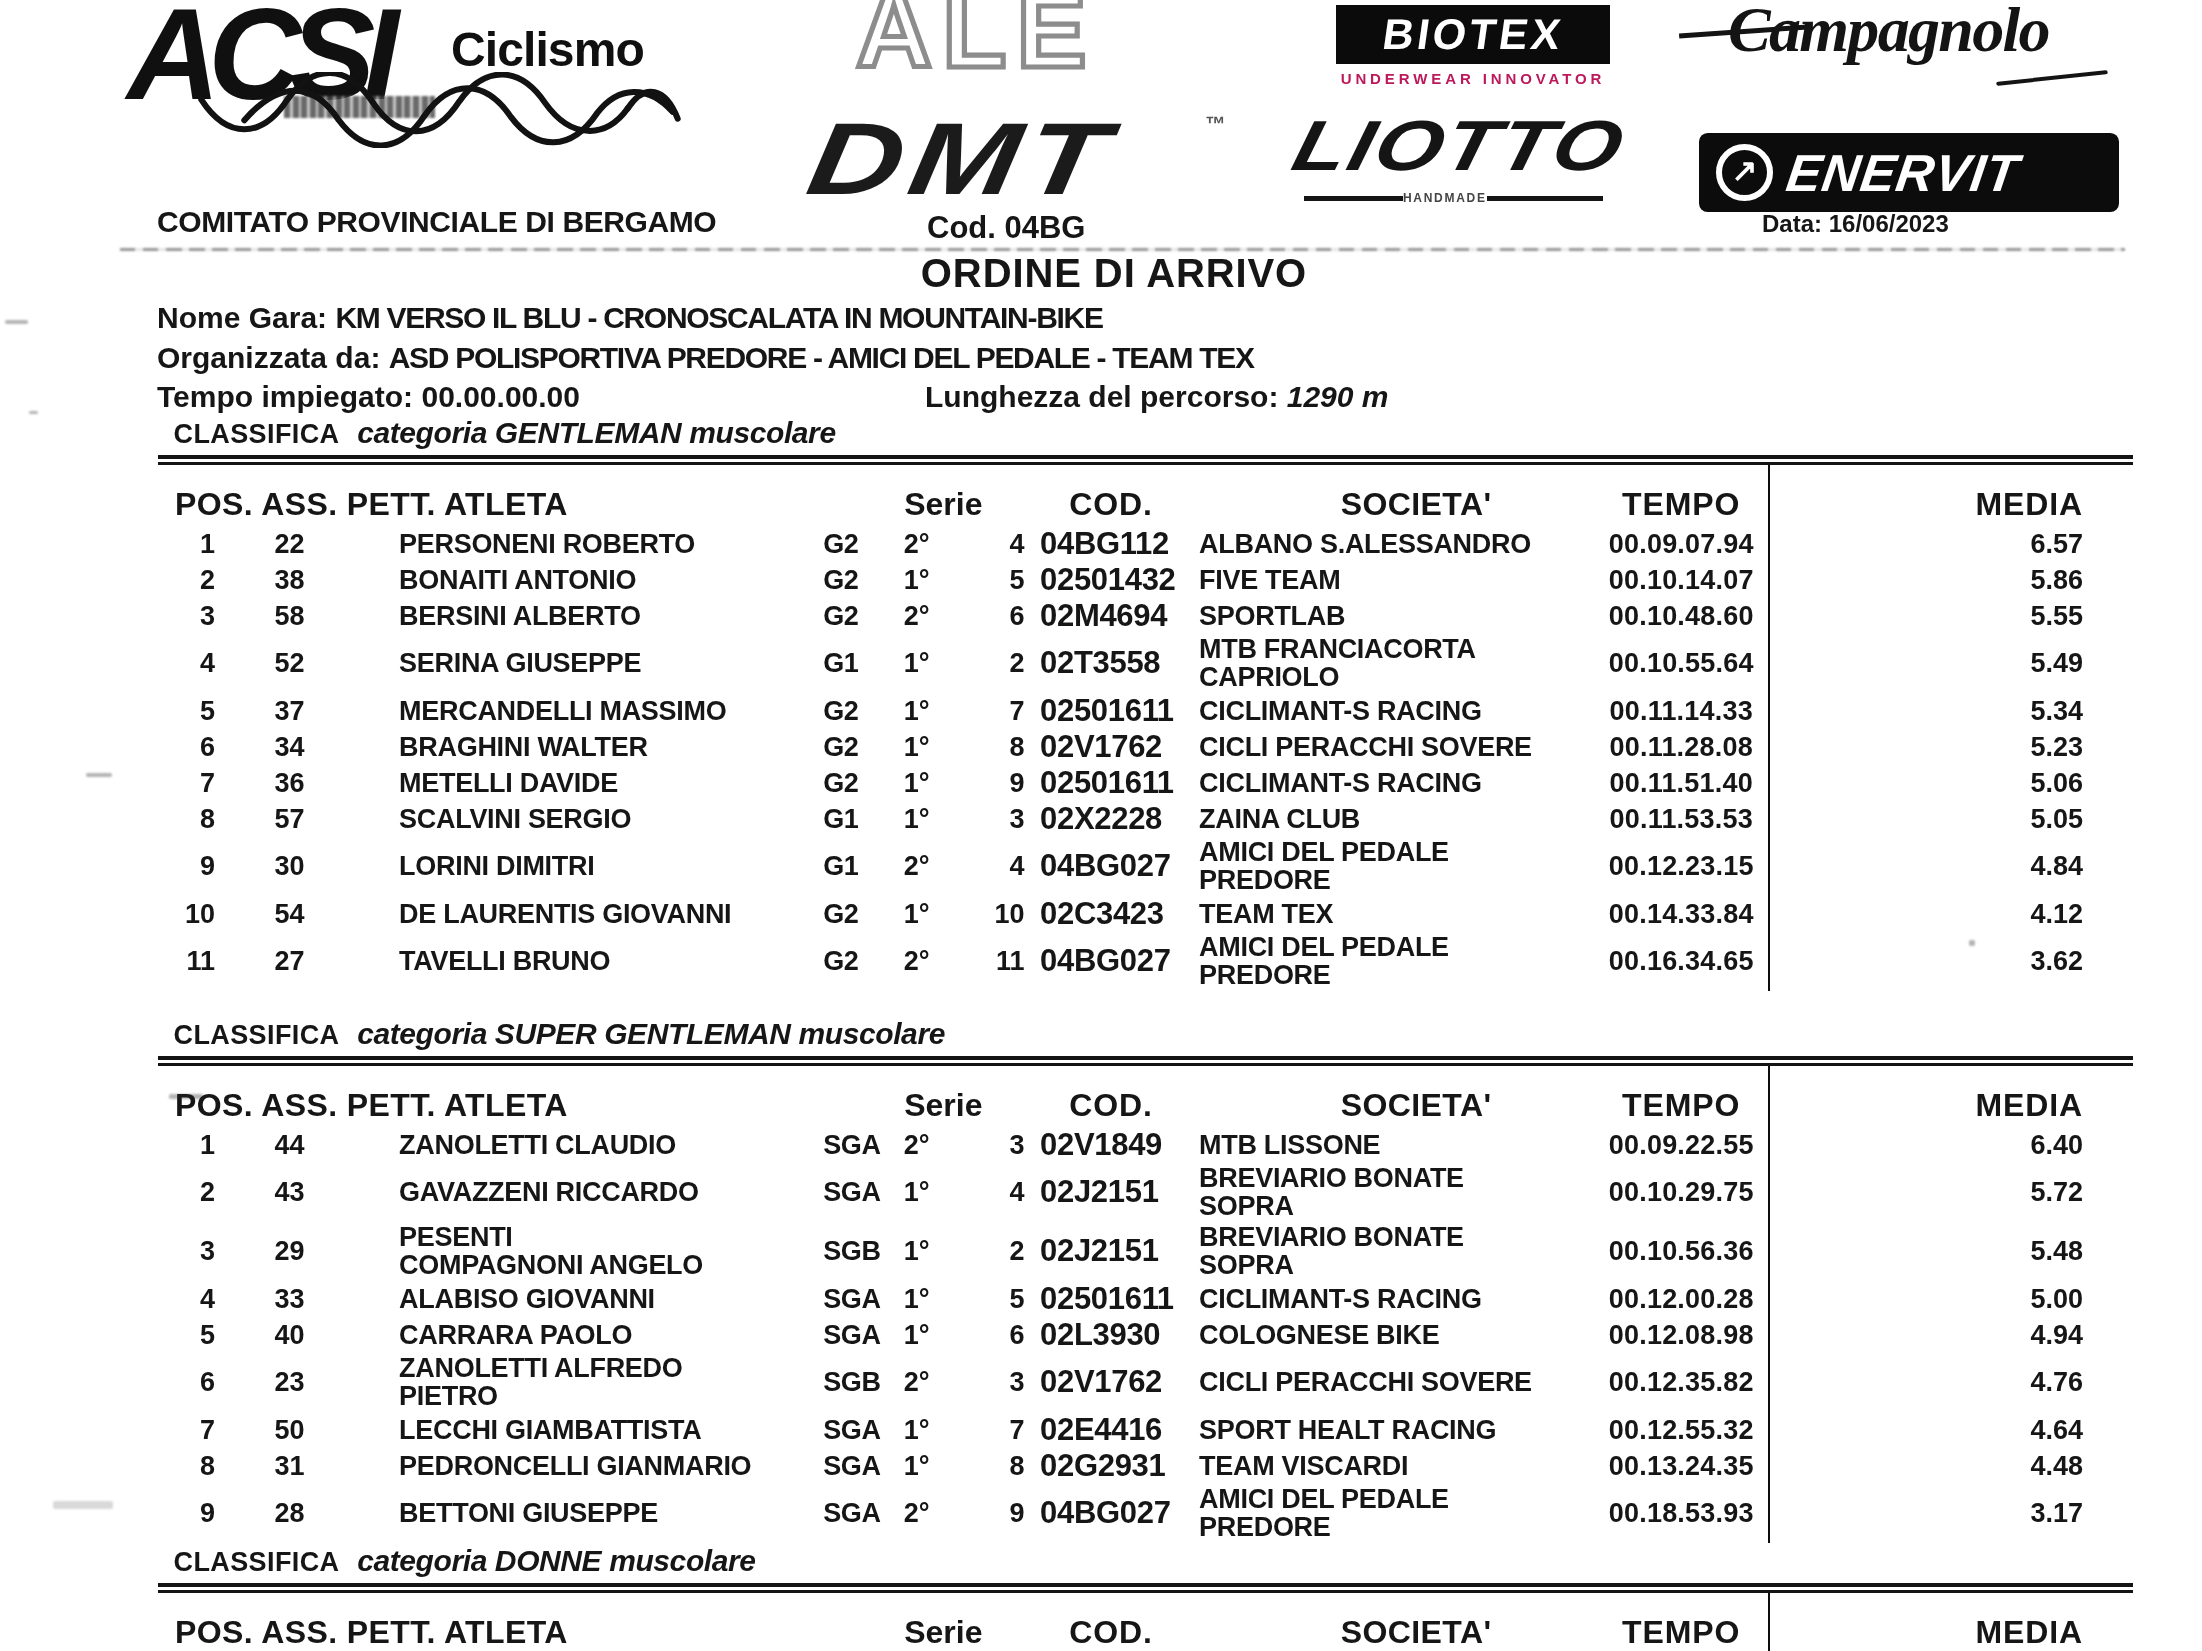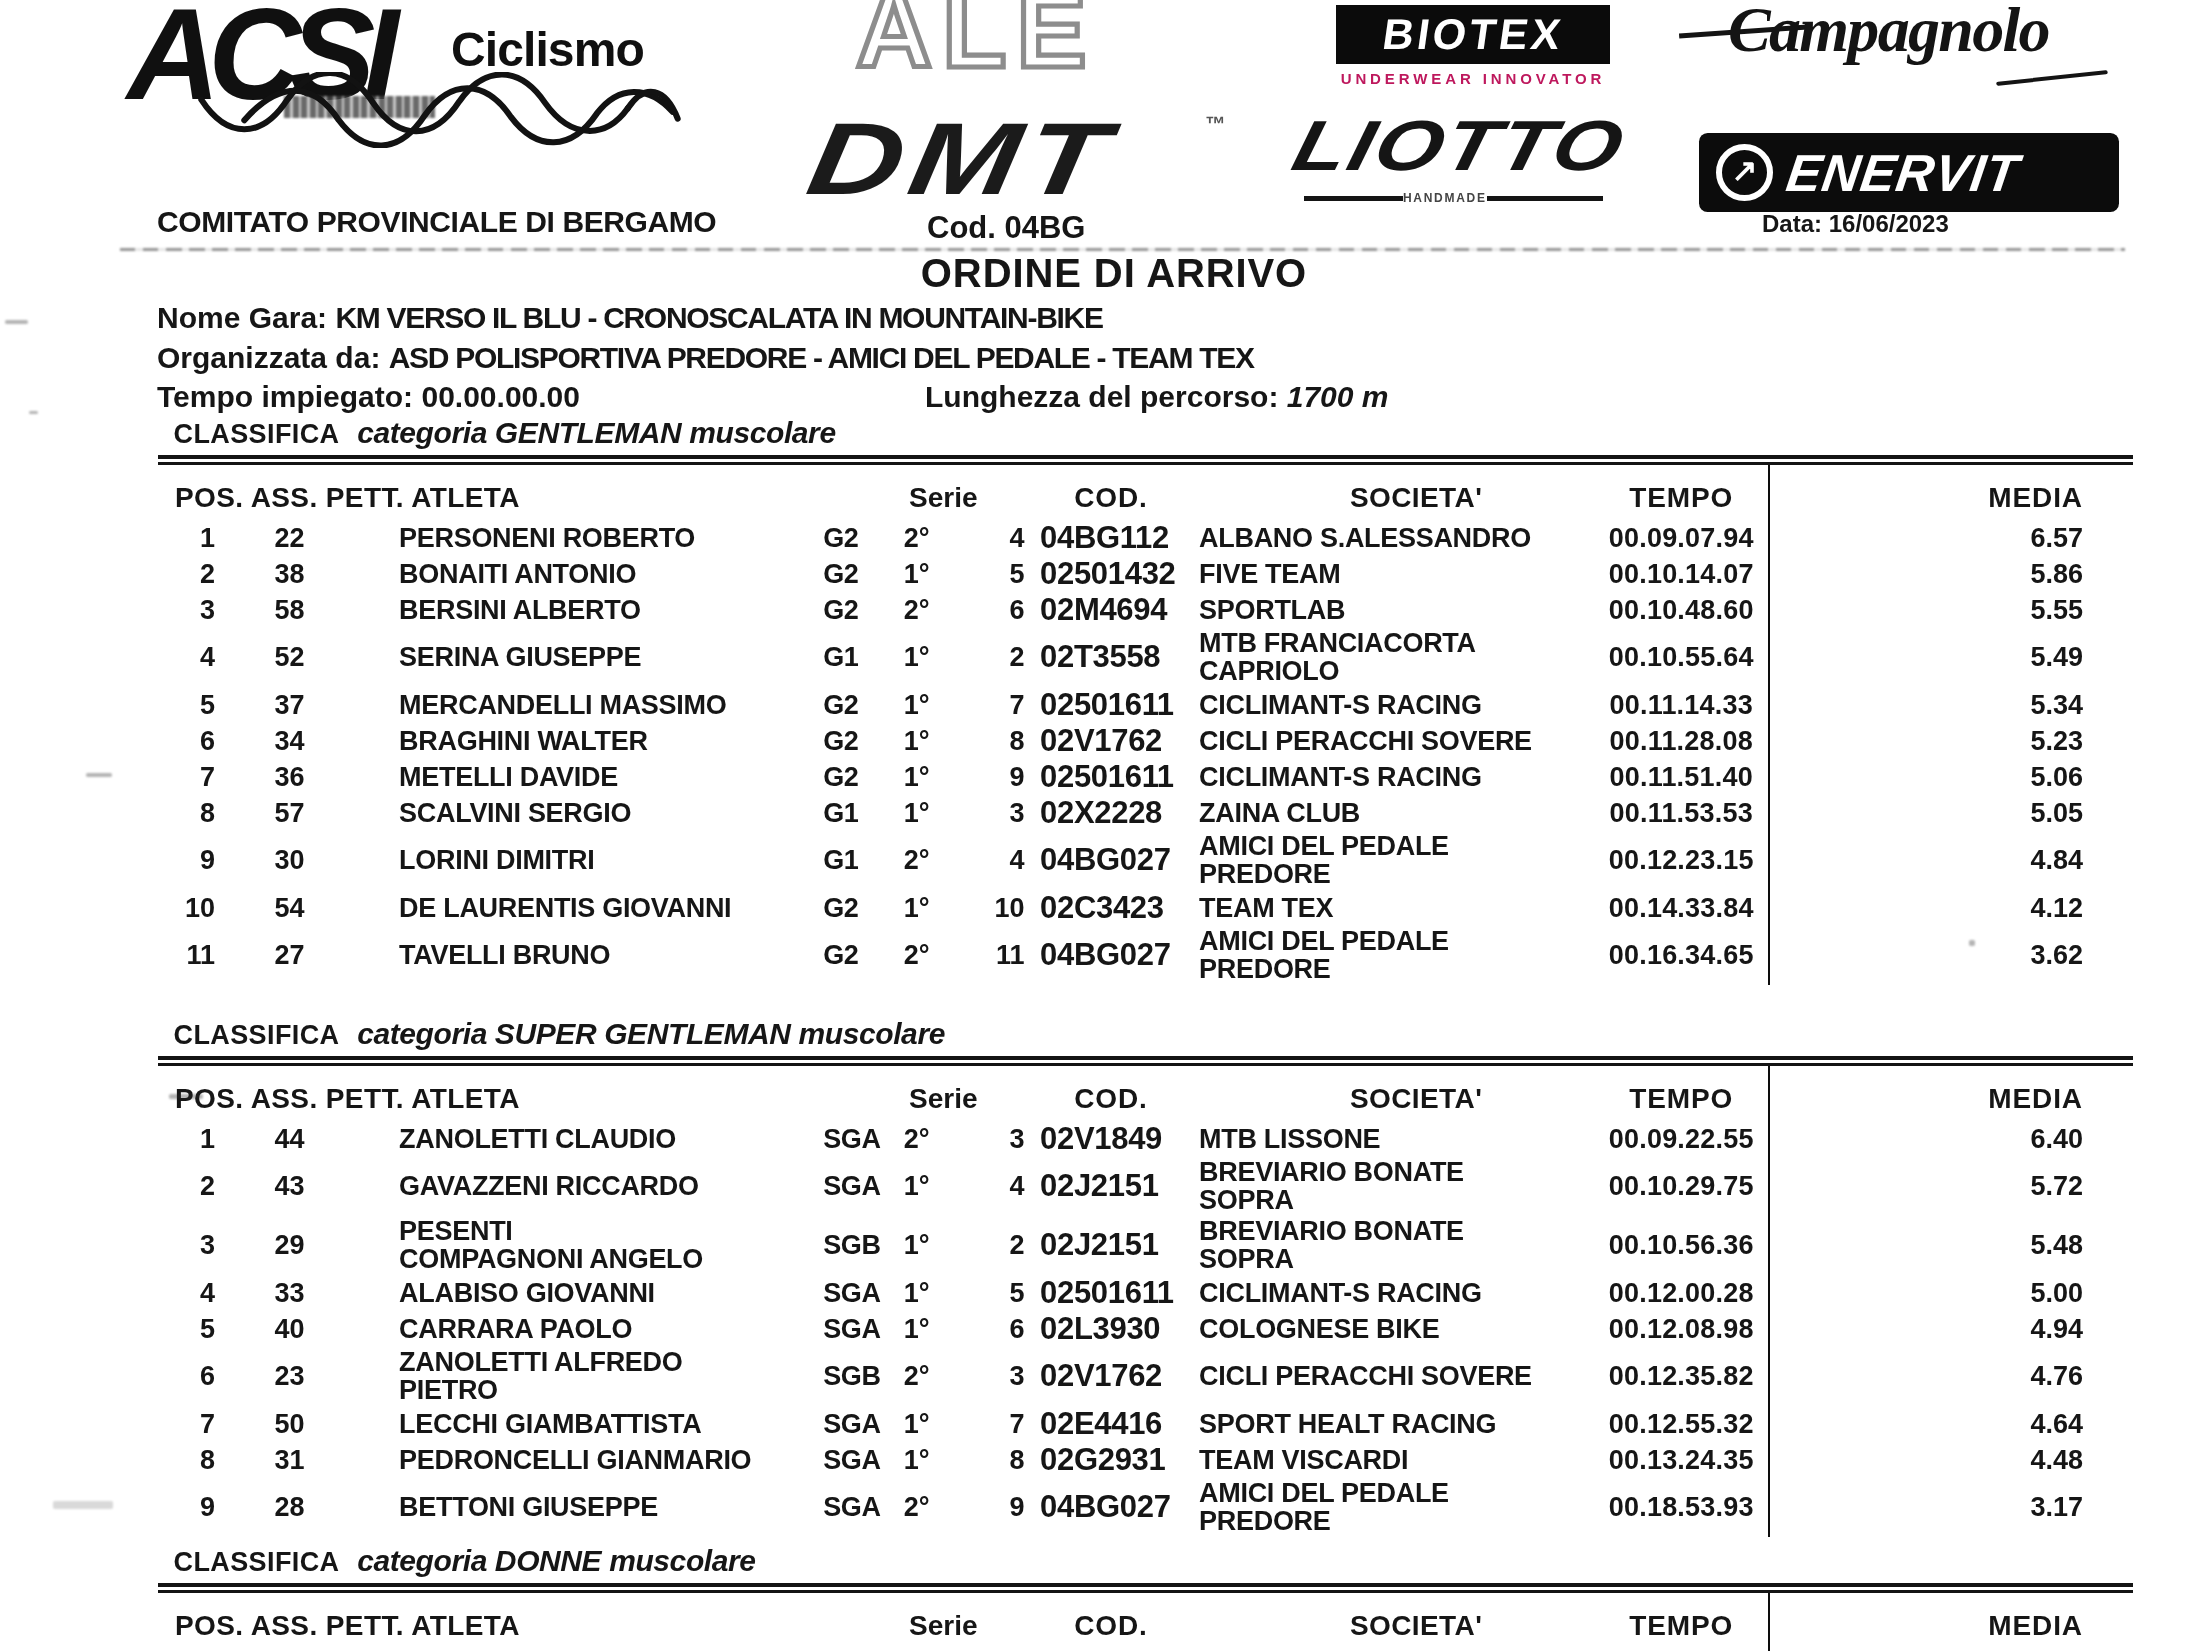--- a/index.html
+++ b/index.html
@@ -65,21 +65,21 @@
   
   .section{position:absolute;left:158px;width:1975px;}
   .cls-heading{margin-left:15.5px;margin-bottom:5.2px;white-space:nowrap;}
   .cls-label{font-size:27px;letter-spacing:0.4px;}
   .cls-category{font-size:30px;font-style:italic;margin-left:13.8px;letter-spacing:-0.4px;}
   .rule-a{height:4.3px;background:#141414;}
   .rule-b{height:2.6px;background:#141414;margin-top:2.6px;}
 
   table.results{border-collapse:collapse;table-layout:fixed;width:1975px;}
   th,td{font-weight:bold;padding:0;vertical-align:middle;}
-  thead th{font-size:28px;height:43px;vertical-align:middle;padding-top:12px;}
+  thead th{font-size:32px;height:43px;vertical-align:middle;padding-top:18px;}
   .h-group{text-align:left;padding-left:17px;letter-spacing:0.4px;}
   .h-serie{text-align:center;padding-left:39px;}
   .h-cod{text-align:center;letter-spacing:0.9px;}
   .h-soc{text-align:center;padding-left:47px;letter-spacing:0.4px;}
   .h-tempo{text-align:center;letter-spacing:0.9px;}
   .h-media{text-align:right;padding-right:50px;letter-spacing:0.9px;}
 
   tbody tr{height:36px;}
   tbody tr.tall{height:59px;}
   tbody td{font-size:27px;line-height:28px;}
@@ -158,21 +158,21 @@
 <div class="abs info-line" style="left:157px;top:341px;">
   <span>Organizzata da:</span>
   <span class="cond">ASD POLISPORTIVA PREDORE - AMICI DEL PEDALE - TEAM TEX</span>
 </div>
 <div class="abs info-line" style="left:157px;top:380px;">
   <span>Tempo impiegato:</span>
   <span>00.00.00.00</span>
 </div>
 <div class="abs info-line" style="left:925px;top:380px;">
   <span>Lunghezza del percorso:</span>
-  <span class="ital">1700 m</span>
+  <span class="ital">1290 m</span>
 </div>
 
 <div class="section" style="top:416px;">
   <div class="cls-heading">
     <span class="cls-label">CLASSIFICA</span>
     <span class="cls-category">categoria GENTLEMAN muscolare</span>
   </div>
   <div class="rule-a"></div>
   <div class="rule-b"></div>
   <table class="results">

